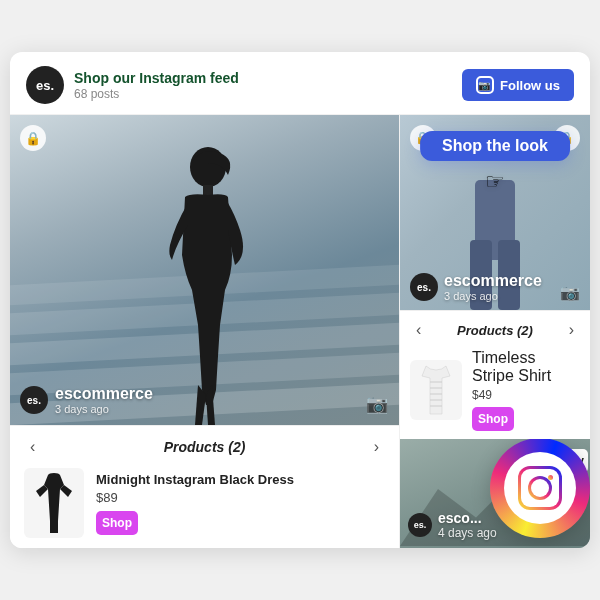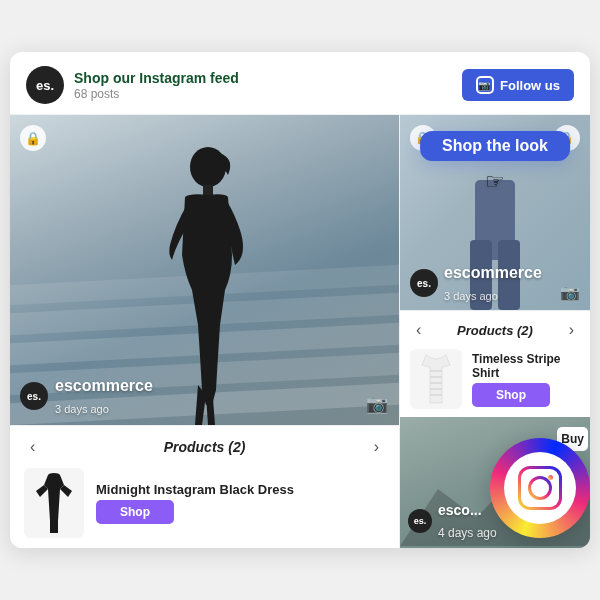--- a/index.html
+++ b/index.html
@@ -149,21 +149,20 @@
     .img-user-text .name {
       color: #fff;
       font-size: 16px;
       font-weight: 700;
       text-shadow: 0 1px 3px rgba(0,0,0,0.4);
     }
     .img-user-text .time {
       color: rgba(255,255,255,0.85);
       font-size: 11px;
       text-shadow: 0 1px 3px rgba(0,0,0,0.4);
-      margin-top: 8px;
     }
     
     .products-strip {
       border-top: 1px solid #eee;
       padding: 10px 14px;
       background: #fff;
       flex-shrink: 0;
     }
     .products-nav {
       display: flex;
@@ -204,25 +203,25 @@
       font-weight: 700;
       color: #222;
       margin-bottom: 3px;
     }
     .product-info .price {
       font-size: 13px;
       color: #444;
       margin-bottom: 6px;
     }
     .shop-btn {
-      background: #8b5cf6;
+      background: #d946ef;
       color: #fff;
       border: none;
       border-radius: 5px;
-      padding: 5px 24px;
+      padding: 5px 6px;
       font-size: 12px;
       font-weight: 600;
       cursor: pointer;
     }
     
     .right-panel {
       flex: 1;
       display: flex;
       flex-direction: column;
       overflow: hidden;
@@ -310,22 +309,22 @@
     }
     .right-product-thumb {
       width: 52px; height: 60px;
       background: #f5f5f5;
       border-radius: 6px;
       flex-shrink: 0;
       display: flex; align-items: center; justify-content: center;
       overflow: hidden;
     }
     .right-product-info .name {
-      font-size: 12px;
-      font-weight: 700;
+      font-size: 16px;
+      font-weight: 400;
       color: #222;
       margin-bottom: 3px;
     }
     .right-product-info .price {
       font-size: 12px;
       color: #444;
       margin-bottom: 5px;
     }
     
     .right-bottom {
@@ -472,20 +471,21 @@
           <div class="product-thumb">
 
             <svg width="44" height="64" viewBox="0 0 44 64" fill="none">
               <path d="M16 4 Q17 2 22 2 Q27 2 28 4 L32 14 L28 18 L26 50 L26 62 L18 62 L18 50 L16 18 L12 14Z" fill="#1a1a1a"></path>
               <path d="M12 14 L4 20 L8 26 L16 18Z" fill="#1a1a1a"></path>
               <path d="M32 14 L40 20 L36 26 L28 18Z" fill="#1a1a1a"></path>
             </svg>
           </div>
           <div class="product-info">
             <div class="name">Midnight Instagram Black Dress</div>
+            <div class="price">$89</div>
             <button class="shop-btn">
               <span>Shop</span>
             </button>
           </div>
         </div>
       </div>
     </div>
 
     <div class="right-panel">
 
@@ -527,20 +527,21 @@
               <path d="M10 4 L6 14 L14 16 L14 52 L26 52 L26 16 L34 14 L30 4 Q26 8 20 8 Q14 8 10 4Z" fill="#eee" stroke="#ccc" stroke-width="0.5"></path>
               <line x1="14" y1="20" x2="26" y2="20" stroke="#ccc" stroke-width="1"></line>
               <line x1="14" y1="26" x2="26" y2="26" stroke="#ccc" stroke-width="1"></line>
               <line x1="14" y1="32" x2="26" y2="32" stroke="#ccc" stroke-width="1"></line>
               <line x1="14" y1="38" x2="26" y2="38" stroke="#ccc" stroke-width="1"></line>
               <line x1="14" y1="44" x2="26" y2="44" stroke="#ccc" stroke-width="1"></line>
             </svg>
           </div>
           <div class="right-product-info">
             <div class="name">Timeless Stripe Shirt</div>
+            <div class="price">$49</div>
             <button class="shop-btn">
               <span>Shop</span>
             </button>
           </div>
         </div>
       </div>
 
       <div class="right-bottom">
         <div style="position:absolute;inset:0;background:linear-gradient(160deg,#9aada8 0%,#7d938f 50%,#6a8280 100%);"></div>
 

